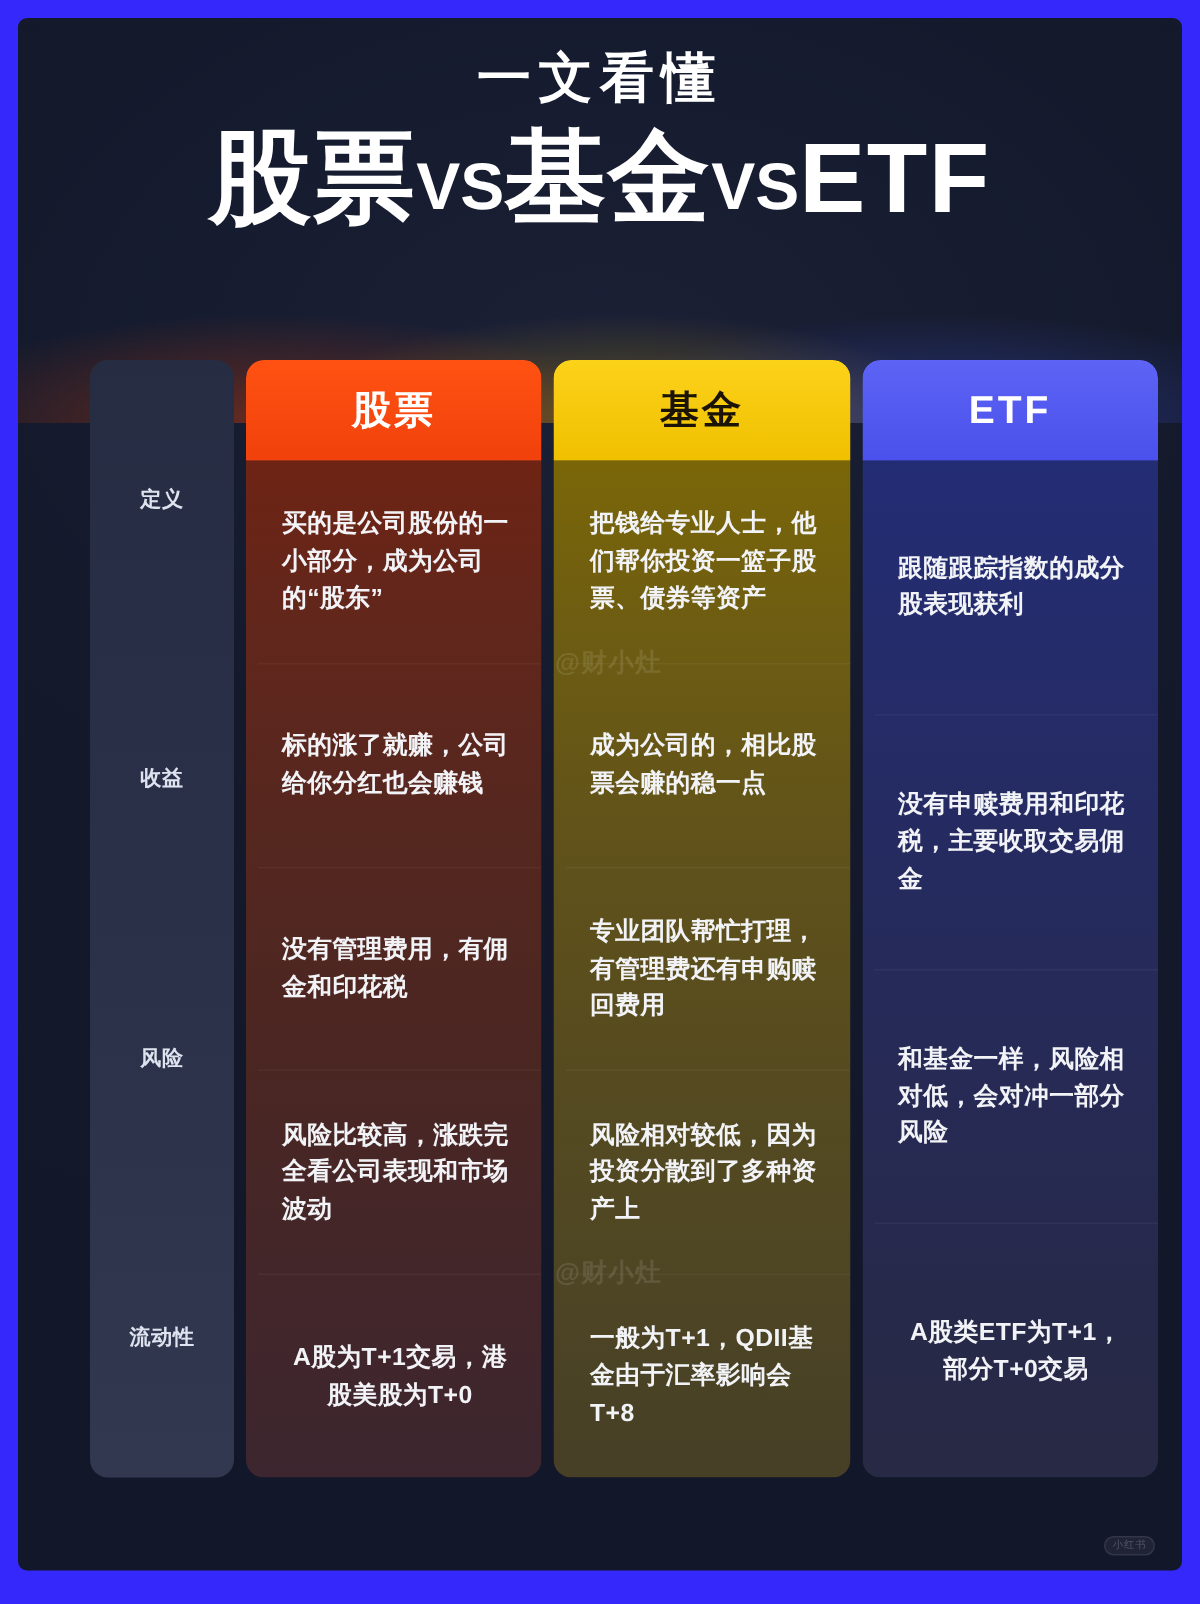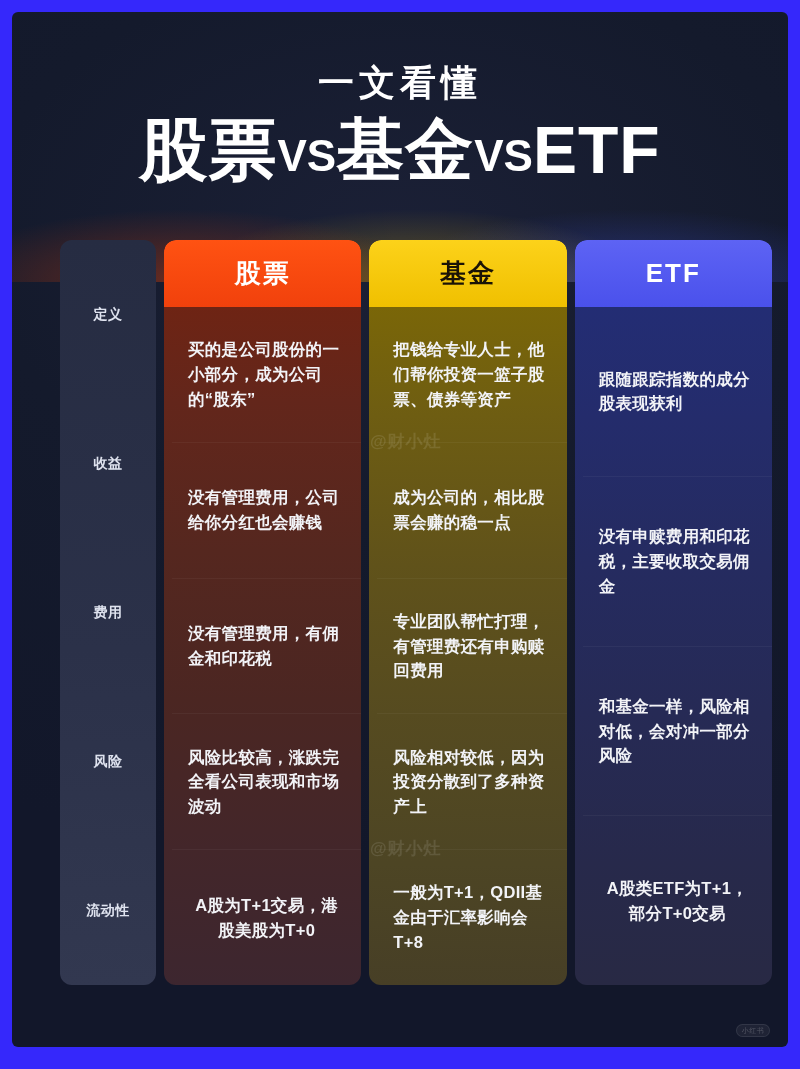--- a/index.html
+++ b/index.html
@@ -42,21 +42,21 @@
     background:
       radial-gradient(45% 80% at 22% 100%, rgba(255,70,0,.35) 0%, rgba(255,70,0,0) 70%),
       radial-gradient(42% 80% at 52% 100%, rgba(255,200,0,.32) 0%, rgba(255,200,0,0) 70%),
       radial-gradient(45% 80% at 80% 100%, rgba(70,90,255,.35) 0%, rgba(70,90,255,0) 70%);
     pointer-events: none;
   }
 
   
   #title-block {
     position: absolute;
-    left: 0; right: 0; top: 48px;
+    left: 0; right: 0; top: 17px;
     text-align: center;
     z-index: 3;
   }
   #title-sub {
     color: #ffffff;
     font-size: 36px;
     font-weight: 700;
     letter-spacing: 5px;
     line-height: 1.25;
   }
@@ -237,30 +237,29 @@
     <div id="title-block">
       <div id="title-sub">一文看懂</div>
       <div id="title-main"><span class="cjk">股票</span><span class="vs">VS</span><span class="cjk">基金</span><span class="vs">VS</span><span class="etf">ETF</span></div>
     </div>
 
     <div id="table">
 
       <div id="col-labels" class="col">
         <div class="cell">定义</div>
         <div class="cell">收益</div>
-        <div class="cell">费用</div>
         <div class="cell">风险</div>
         <div class="cell">流动性</div>
       </div>
 
       <div id="col-stock" class="col col-data">
         <div class="col-head">股票</div>
         <div class="col-body">
           <div class="cell">买的是公司股份的一小部分，成为公司的“股东”</div>
-          <div class="cell">没有管理费用，公司给你分红也会赚钱</div>
+          <div class="cell">标的涨了就赚，公司给你分红也会赚钱</div>
           <div class="cell">没有管理费用，有佣金和印花税</div>
           <div class="cell">风险比较高，涨跌完全看公司表现和市场波动</div>
           <div class="cell center">A股为T+1交易，港股美股为T+0</div>
         </div>
       </div>
 
       <div id="col-fund" class="col col-data">
         <div class="col-head">基金</div>
         <div class="col-body">
           <div class="cell">把钱给专业人士，他们帮你投资一篮子股票、债券等资产</div>

